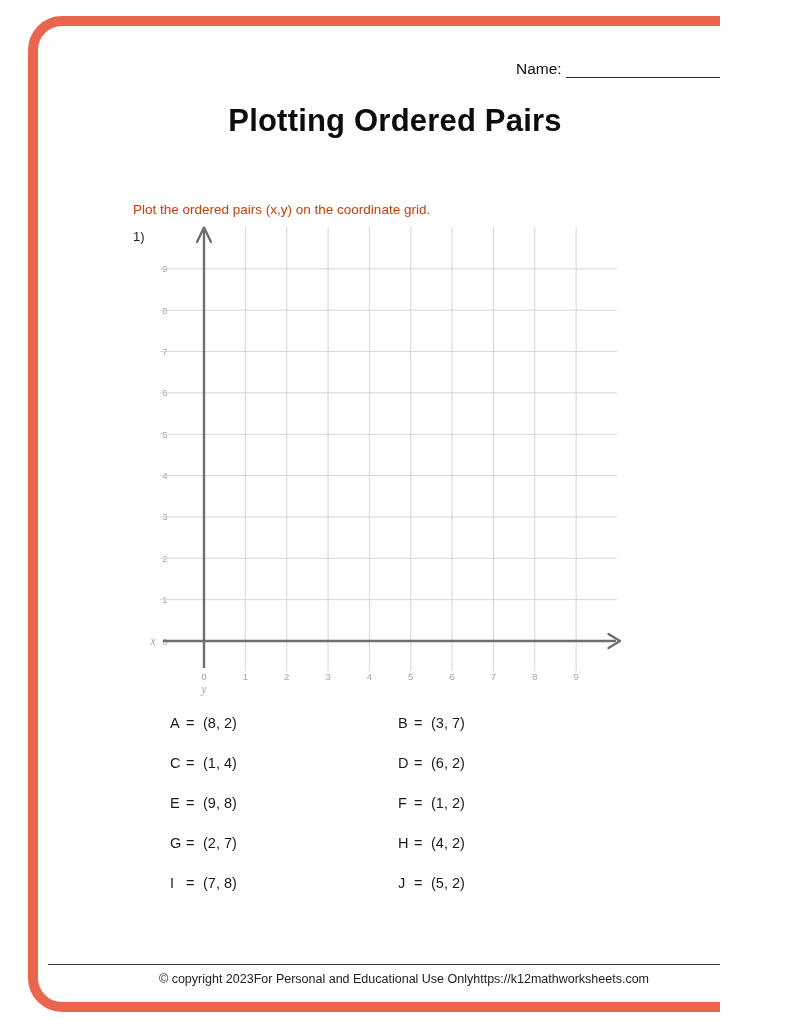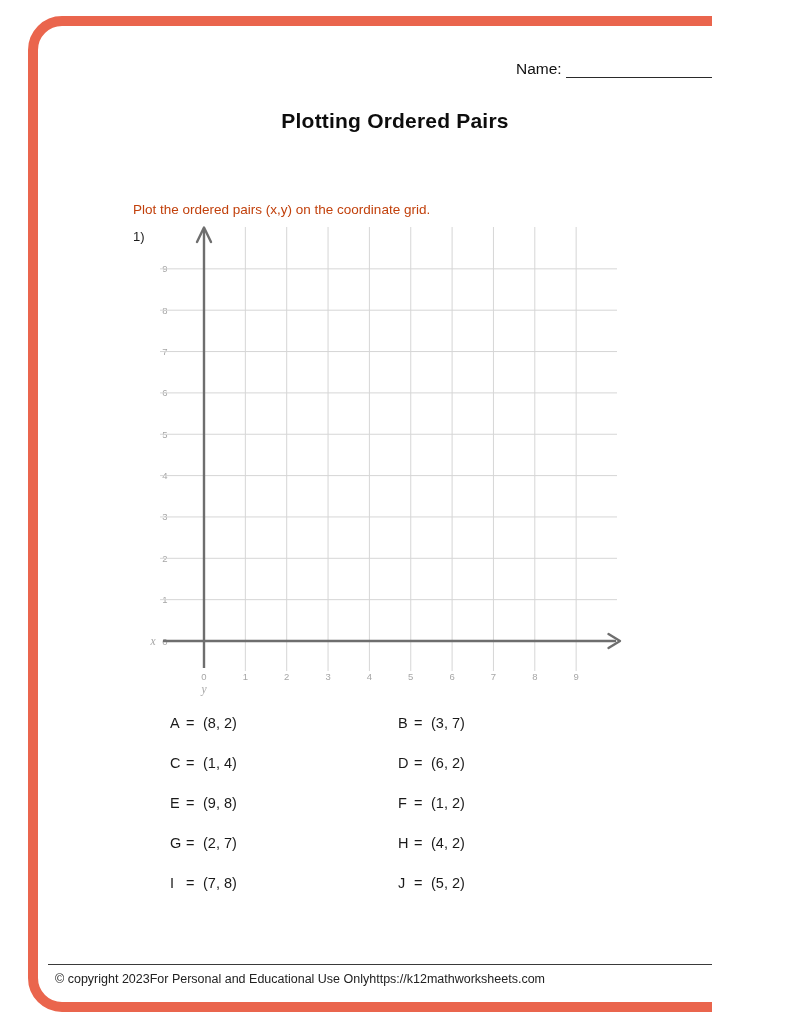--- a/index.html
+++ b/index.html
@@ -1,44 +1,44 @@
 <!DOCTYPE html>
 <html><head>
 <meta charset="utf-8">
 <style>
   html,body{margin:0;padding:0;background:#ffffff;}
   body{font-family:"Liberation Sans",sans-serif;color:#1a1a1a;}
-  .page{position:relative;width:712px;height:1035px;background:#fff;overflow:hidden;}
+  .page{position:relative;width:712px;height:1035px;background:#fff;overflow:hidden;padding-left:8px;}
 
   .border-frame{position:absolute;left:28px;top:16px;width:750px;height:996px;
     border:10px solid #EA654D;border-radius:34px;box-sizing:border-box;pointer-events:none;}
 
   .name-row{position:absolute;left:516px;top:60px;display:flex;align-items:flex-end;}
   .name-label{font-size:15.5px;color:#111;}
   .name-underline{width:162px;height:14px;border-bottom:1.6px solid #2a2a2a;margin-left:4px;}
 
   .title-wrap{position:absolute;left:0;top:100px;width:790px;text-align:center;}
-  .title-line{font-size:21px;font-weight:700;line-height:41px;color:#0d0d0d;letter-spacing:0.2px;}
+  .title-line{font-size:31px;font-weight:700;line-height:41px;color:#0d0d0d;letter-spacing:0.2px;}
 
   .instruction{position:absolute;left:133px;top:202px;font-size:13.5px;color:#c2410c;}
   .problem-number{position:absolute;left:133px;top:229px;font-size:13px;color:#1c1c1c;}
 
   .grid-wrap{position:absolute;left:140px;top:218px;width:500px;height:482px;}
 
   .pairs{position:absolute;left:170px;top:703px;width:460px;font-size:14.5px;}
   .pair-row{display:flex;height:40px;line-height:40px;position:relative;}
   .pair-cell{display:flex;}
   .pair-cell.right{position:absolute;left:228px;top:0;}
   .pair-letter{display:inline-block;width:16px;}
   .pair-eq{display:inline-block;width:17px;}
   .pair-value{display:inline-block;}
 
   .footer-line{position:absolute;left:48px;top:964px;width:705px;border-top:1.5px solid #3a3a3a;}
   .footer-row{position:absolute;left:48px;top:972px;width:705px;display:flex;
-    justify-content:flex-start;font-size:12.5px;color:#222;}
+    justify-content:center;font-size:12.5px;color:#222;}
   .footer-row .pad-left{padding-left:7px;}
 </style>
 </head>
 <body>
 
 <div class="page">
 
   <div class="border-frame" style="border-color: rgb(234, 101, 77);"></div>
 
   <div class="name-row">

